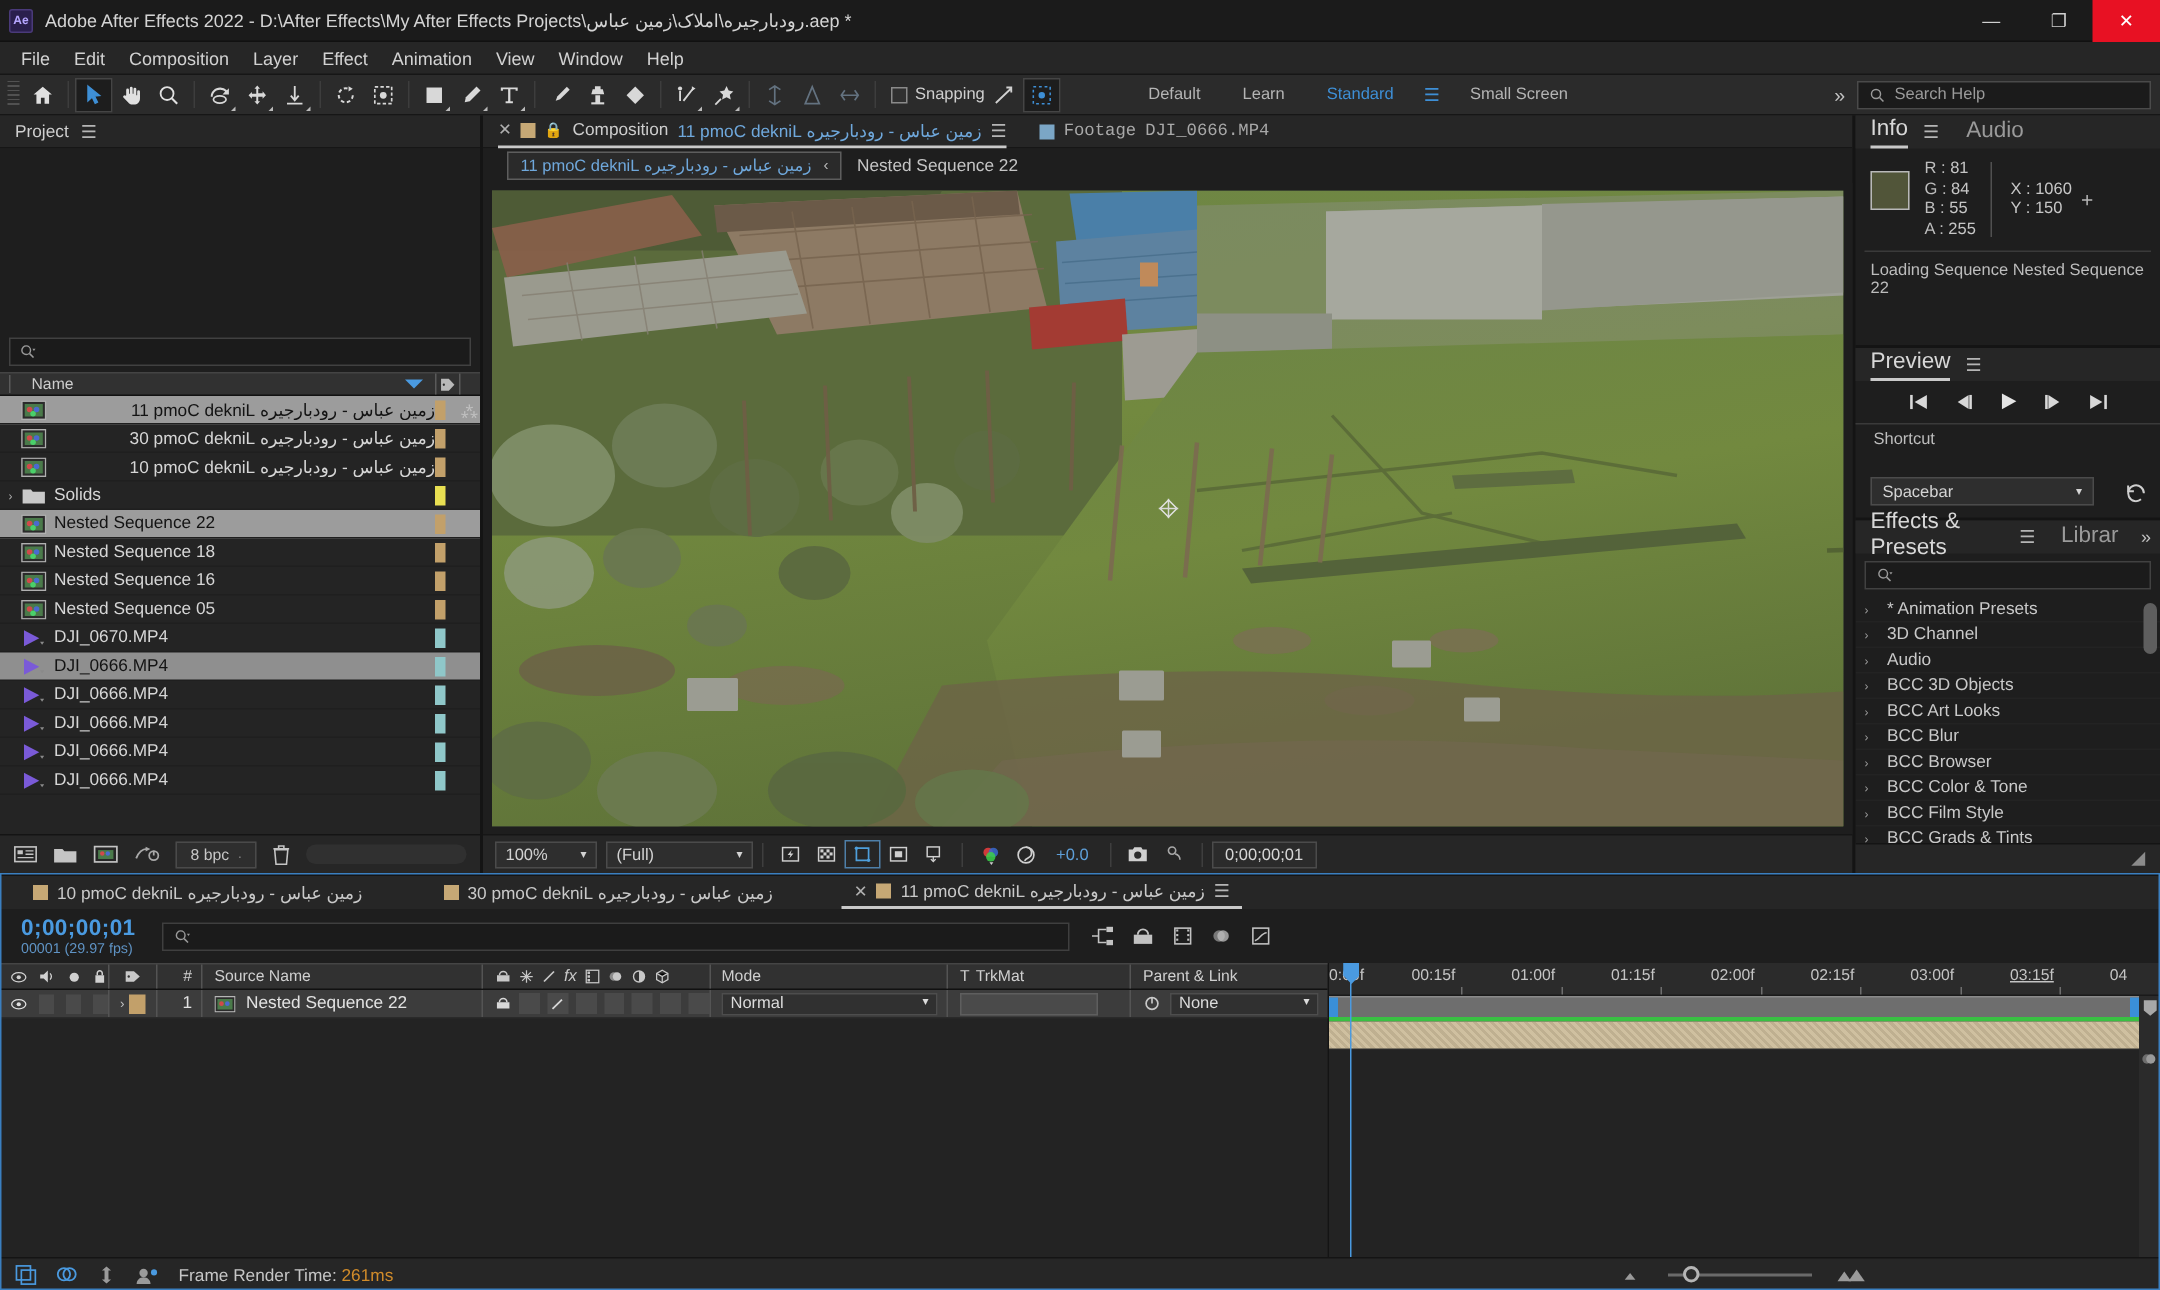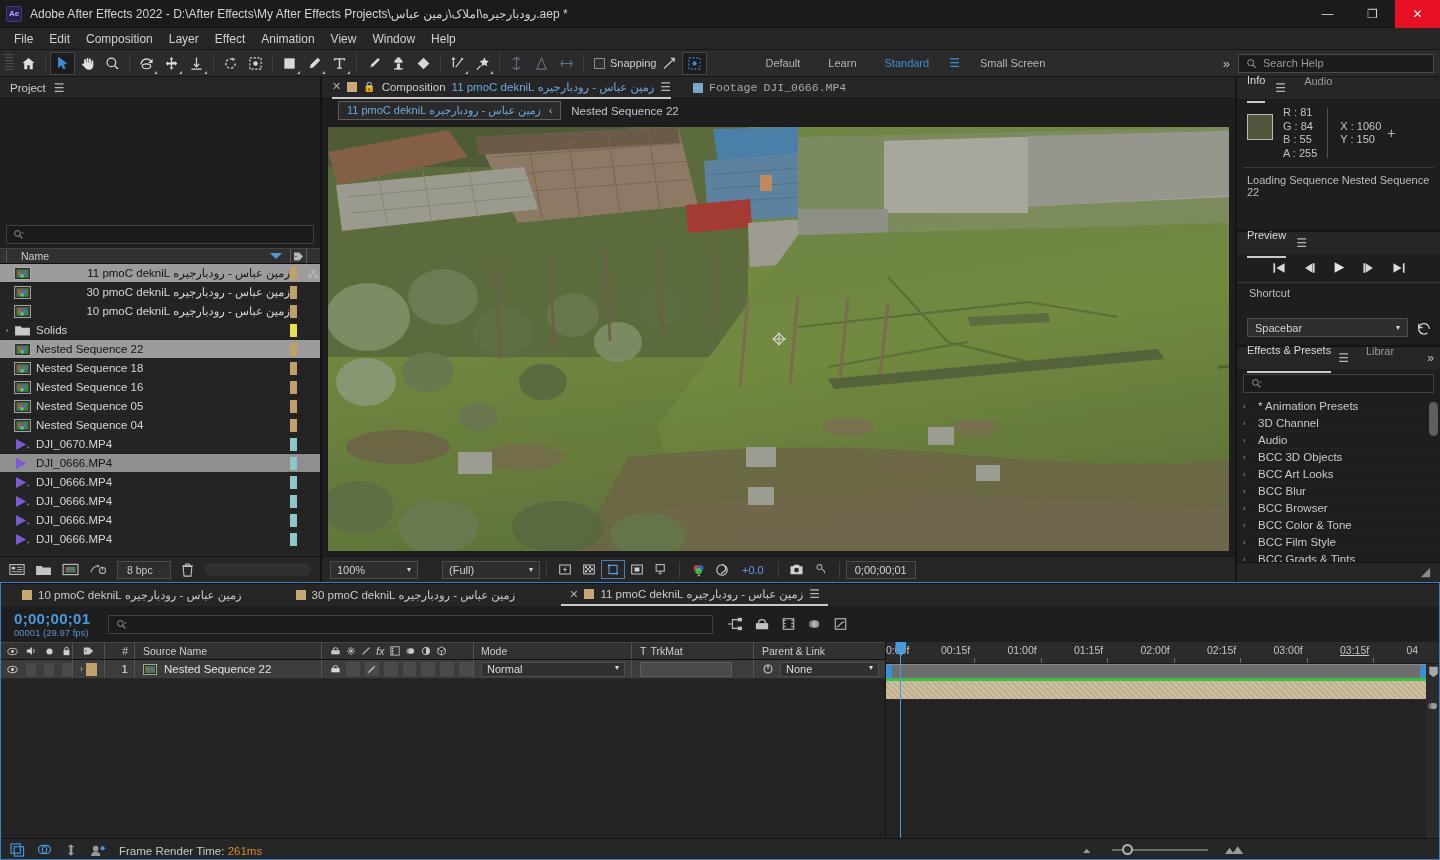--- a/index.html
+++ b/index.html
@@ -145,38 +145,38 @@
   .vbtn.on { border: 1px solid #4e7fa8; }
   .vsep { width: 1px; height: 16px; background: #3e3e3e; margin: 0 6px; }
   .tc-box { border: 1px solid #4b4b4b; background: #2b2b2b; padding: 2px 8px; font-size: 11px;
     color: #d6d6d6; }
 
   
   .right-col { width: 205px; flex: none; display: flex; flex-direction: column;
     background: #1e1e1e; border-left: 2px solid #141414; }
   .rp-tabs { height: 22px; background: #262626; display: flex; align-items: center;
     gap: 10px; padding-left: 10px; flex: none; }
-  .rp-tab { font-size: 11px; color: #9a9a9a; padding-bottom: 15px; }
+  .rp-tab { font-size: 15px; color: #9a9a9a; padding-bottom: 3px; }
   .rp-tab.active { color: #d8d8d8; border-bottom: 2px solid #c9c9c9; }
   .info-body { padding: 7px 10px 4px 10px; display: flex; gap: 10px; }
   .color-chip { width: 26px; height: 26px; background: #515539; border: 1px solid #b9b9b9;
     margin-top: 8px; flex: none; }
   .rgba { font-size: 11px; line-height: 13.6px; color: #c6c6c6; }
   .rgba b { color: #bdbdbd; font-weight: normal; }
   .vline { width: 1px; background: #505050; margin: 2px 0; }
   .xy { font-size: 11px; line-height: 13.6px; color: #c6c6c6; padding-left: 2px; }
   .plus { color: #b5b5b5; font-size: 14px; margin-left: 2px; }
   .loading-row { border-top: 1px solid #3a3a3a; margin: 3px 6px 0 6px; padding: 6px 4px;
     font-size: 11px; color: #bdbdbd; }
   .preview-sec { border-top: 2px solid #141414; }
   .prev-transport { display: flex; align-items: center; justify-content: center; gap: 16px;
     padding: 7px 0 8px 0; color: #d8d8d8; }
   .shortcut-lbl { padding: 4px 10px 3px 12px; font-size: 11px; color: #bdbdbd;
     border-top: 1px solid #3a3a3a; }
-  .shortcut-row { display: flex; align-items: center; gap: 8px; padding: 16px 8px 8px 10px; }
+  .shortcut-row { display: flex; align-items: center; gap: 20px; padding: 16px 8px 8px 10px; }
   .sc-sel { flex: 1; height: 19px; background: #2e2e2e; border: 1px solid #4b4b4b;
     display: flex; align-items: center; justify-content: space-between; padding: 0 7px;
     font-size: 11px; color: #d4d4d4; }
   .fx-sec { border-top: 2px solid #141414; flex: 1; display: flex; flex-direction: column; min-height: 0; }
   .fx-tabs { height: 22px; background: #262626; display: flex; align-items: center; gap: 7px;
     padding-left: 10px; flex: none; }
   .fx-search { margin: 5px 6px; height: 19px; background: #1b1b1b; border: 1px solid #414141;
     display: flex; align-items: center; padding: 0 7px; flex: none; }
   .fx-list { flex: 1; overflow: hidden; position: relative; }
   .fx-row { height: 17px; display: flex; align-items: center; gap: 7px; padding-left: 6px;
@@ -569,33 +569,20 @@
               <circle cx="11" cy="6.5" r="2" fill="#4a6ad0"></circle>
               <circle cx="8.5" cy="9.5" r="2" fill="#4ad06a"></circle>
             </svg>
             <span class="pname">Nested Sequence 05</span>
             <span class="swatch" style="background:#c2a06a"></span>
             <span class="hier"></span>
           </div>
           <div class="prow">
             <span class="twisty"></span>
             <svg class="ic" viewBox="0 0 18 14">
-              <rect x="0.5" y="0.5" width="17" height="13" fill="#2b2b2b" stroke="#b0b0b0"></rect>
-              <rect x="2.5" y="2.5" width="13" height="9" fill="#4a7a4a"></rect>
-              <circle cx="6" cy="6.5" r="2" fill="#d04a4a"></circle>
-              <circle cx="11" cy="6.5" r="2" fill="#4a6ad0"></circle>
-              <circle cx="8.5" cy="9.5" r="2" fill="#4ad06a"></circle>
-            </svg>
-            <span class="pname">Nested Sequence 04</span>
-            <span class="swatch" style="background:#c2a06a"></span>
-            <span class="hier"></span>
-          </div>
-          <div class="prow">
-            <span class="twisty"></span>
-            <svg class="ic" viewBox="0 0 18 14">
               <path d="M2 1.2v11.6L13 7z" fill="#7a5ad8"></path>
               <path d="M13.5 9.5h3l-1.5 2.2z" fill="#8a8a8a"></path>
             </svg>
             <span class="pname">DJI_0670.MP4</span>
             <span class="swatch" style="background:#8fc7c9"></span>
             <span class="hier"></span>
           </div>
           <div class="prow sel2">
             <span class="twisty"></span>
             <svg class="ic" viewBox="0 0 18 14">
@@ -864,21 +851,21 @@
 
             <rect width="901" height="424" fill="none"></rect>
           </svg>
           <div class="anchor">
               <span class="dia"></span>
             </div>
         </div>
       </div>
 
       <div class="viewer-foot">
-        <div class="vsel" style="width:88px;margin-right:24px">
+        <div class="vsel" style="width:68px;margin-right:6px">
           <span>100%</span>
           <span style="font-size:8px">▾</span>
         </div>
         <div class="vsel" style="width:98px">
           <span>(Full)</span>
           <span style="font-size:8px">▾</span>
         </div>
         <div class="vsep"></div>
         <div class="vbtn">
           <svg width="14" height="13" viewBox="0 0 16 16">

